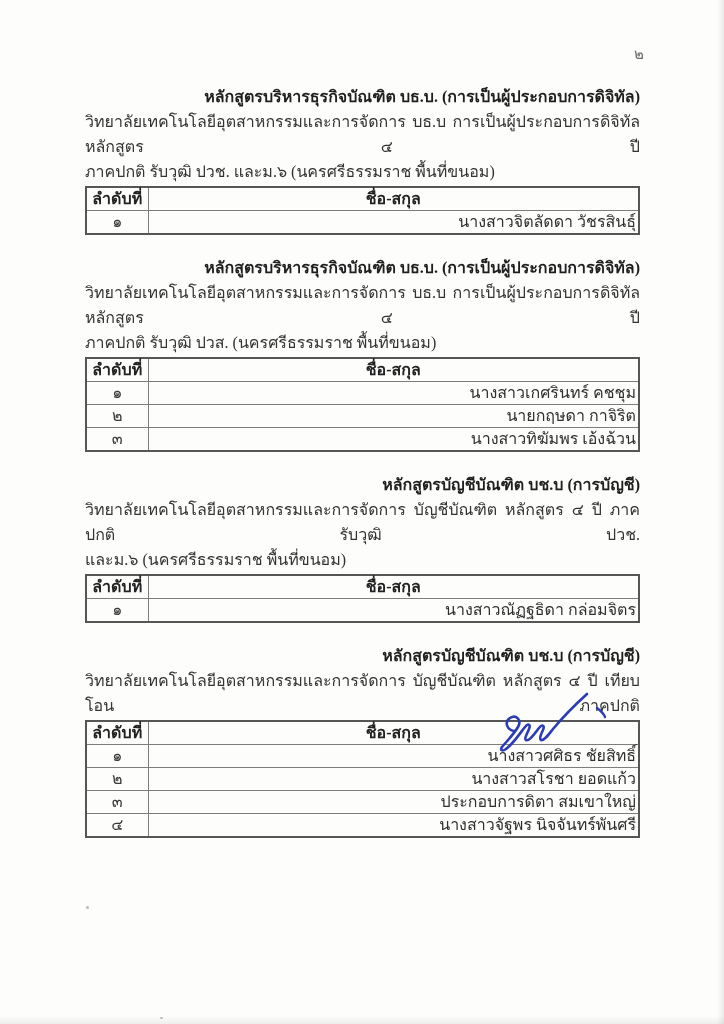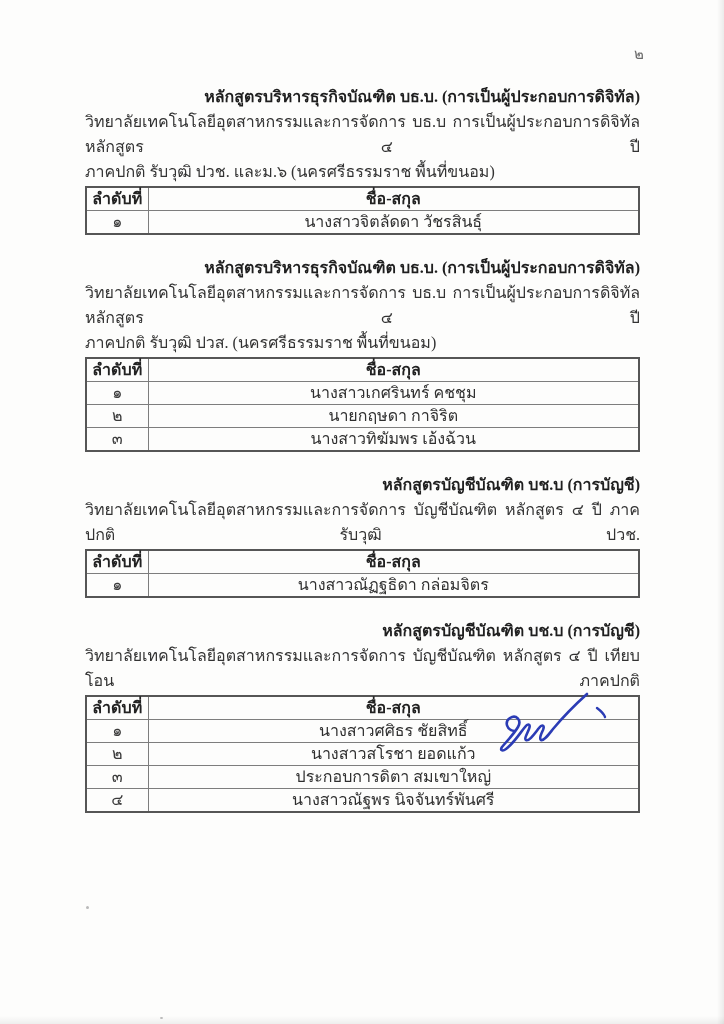--- a/index.html
+++ b/index.html
@@ -68,21 +68,21 @@
     font-size: 16px;
     vertical-align: middle;
     padding: 1px 2px;
   }
   table.roster th {
     font-weight: bold;
     color: #222222;
   }
   col.col-no { width: 62px; }
   td.cell-no { text-align: center; color: #3a3a3a; }
-  td.cell-name { text-align: center; padding-left: 9px; color: #2f2f2f; }
+  td.cell-name { text-align: right; padding-left: 9px; color: #2f2f2f; }
 
   .signature {
     position: absolute;
     left: 494px;
     top: 683px;
     width: 122px;
     height: 70px;
     pointer-events: none;
   }
 </style>
@@ -146,20 +146,21 @@
         <td class="cell-name">นางสาวทิฆัมพร เอ้งฉ้วน</td>
       </tr>
     </tbody>
       </table>
   </div>
 
   <div class="section">
     <div class="section-title">หลักสูตรบัญชีบัณฑิต บช.บ (การบัญชี)</div>
     <div class="section-desc">
       <span class="desc-line justified">วิทยาลัยเทคโนโลยีอุตสาหกรรมและการจัดการ บัญชีบัณฑิต หลักสูตร ๔ ปี ภาคปกติ รับวุฒิ ปวช.</span>
+      <span class="desc-line">และม.๖ (นครศรีธรรมราช พื้นที่ขนอม)</span>
     </div>
     <table class="roster">
       <colgroup>
           <col class="col-no">
           <col>
         </colgroup>
       <tbody>
           <tr>
         <th>ลำดับที่</th>
         <th>ชื่อ-สกุล</th>
@@ -194,21 +195,21 @@
       <tr>
         <td class="cell-no">๒</td>
         <td class="cell-name">นางสาวสโรชา ยอดแก้ว</td>
       </tr>
       <tr>
         <td class="cell-no">๓</td>
         <td class="cell-name">ประกอบการดิตา สมเขาใหญ่</td>
       </tr>
       <tr>
         <td class="cell-no">๔</td>
-        <td class="cell-name">นางสาวณัฐพร นิจจันทร์พันศรี</td>
+        <td class="cell-name">นางสาวจัฐพร นิจจันทร์พันศรี</td>
       </tr>
     </tbody>
       </table>
   </div>
 
   <svg class="signature" viewBox="0 0 122 70" xmlns="http://www.w3.org/2000/svg">
     <path d="M20,48
              c -7,-1 -10,-9 -4,-13
              c 6,-4 12,2 8,9
              c -4,7 -12,15 -16,20

